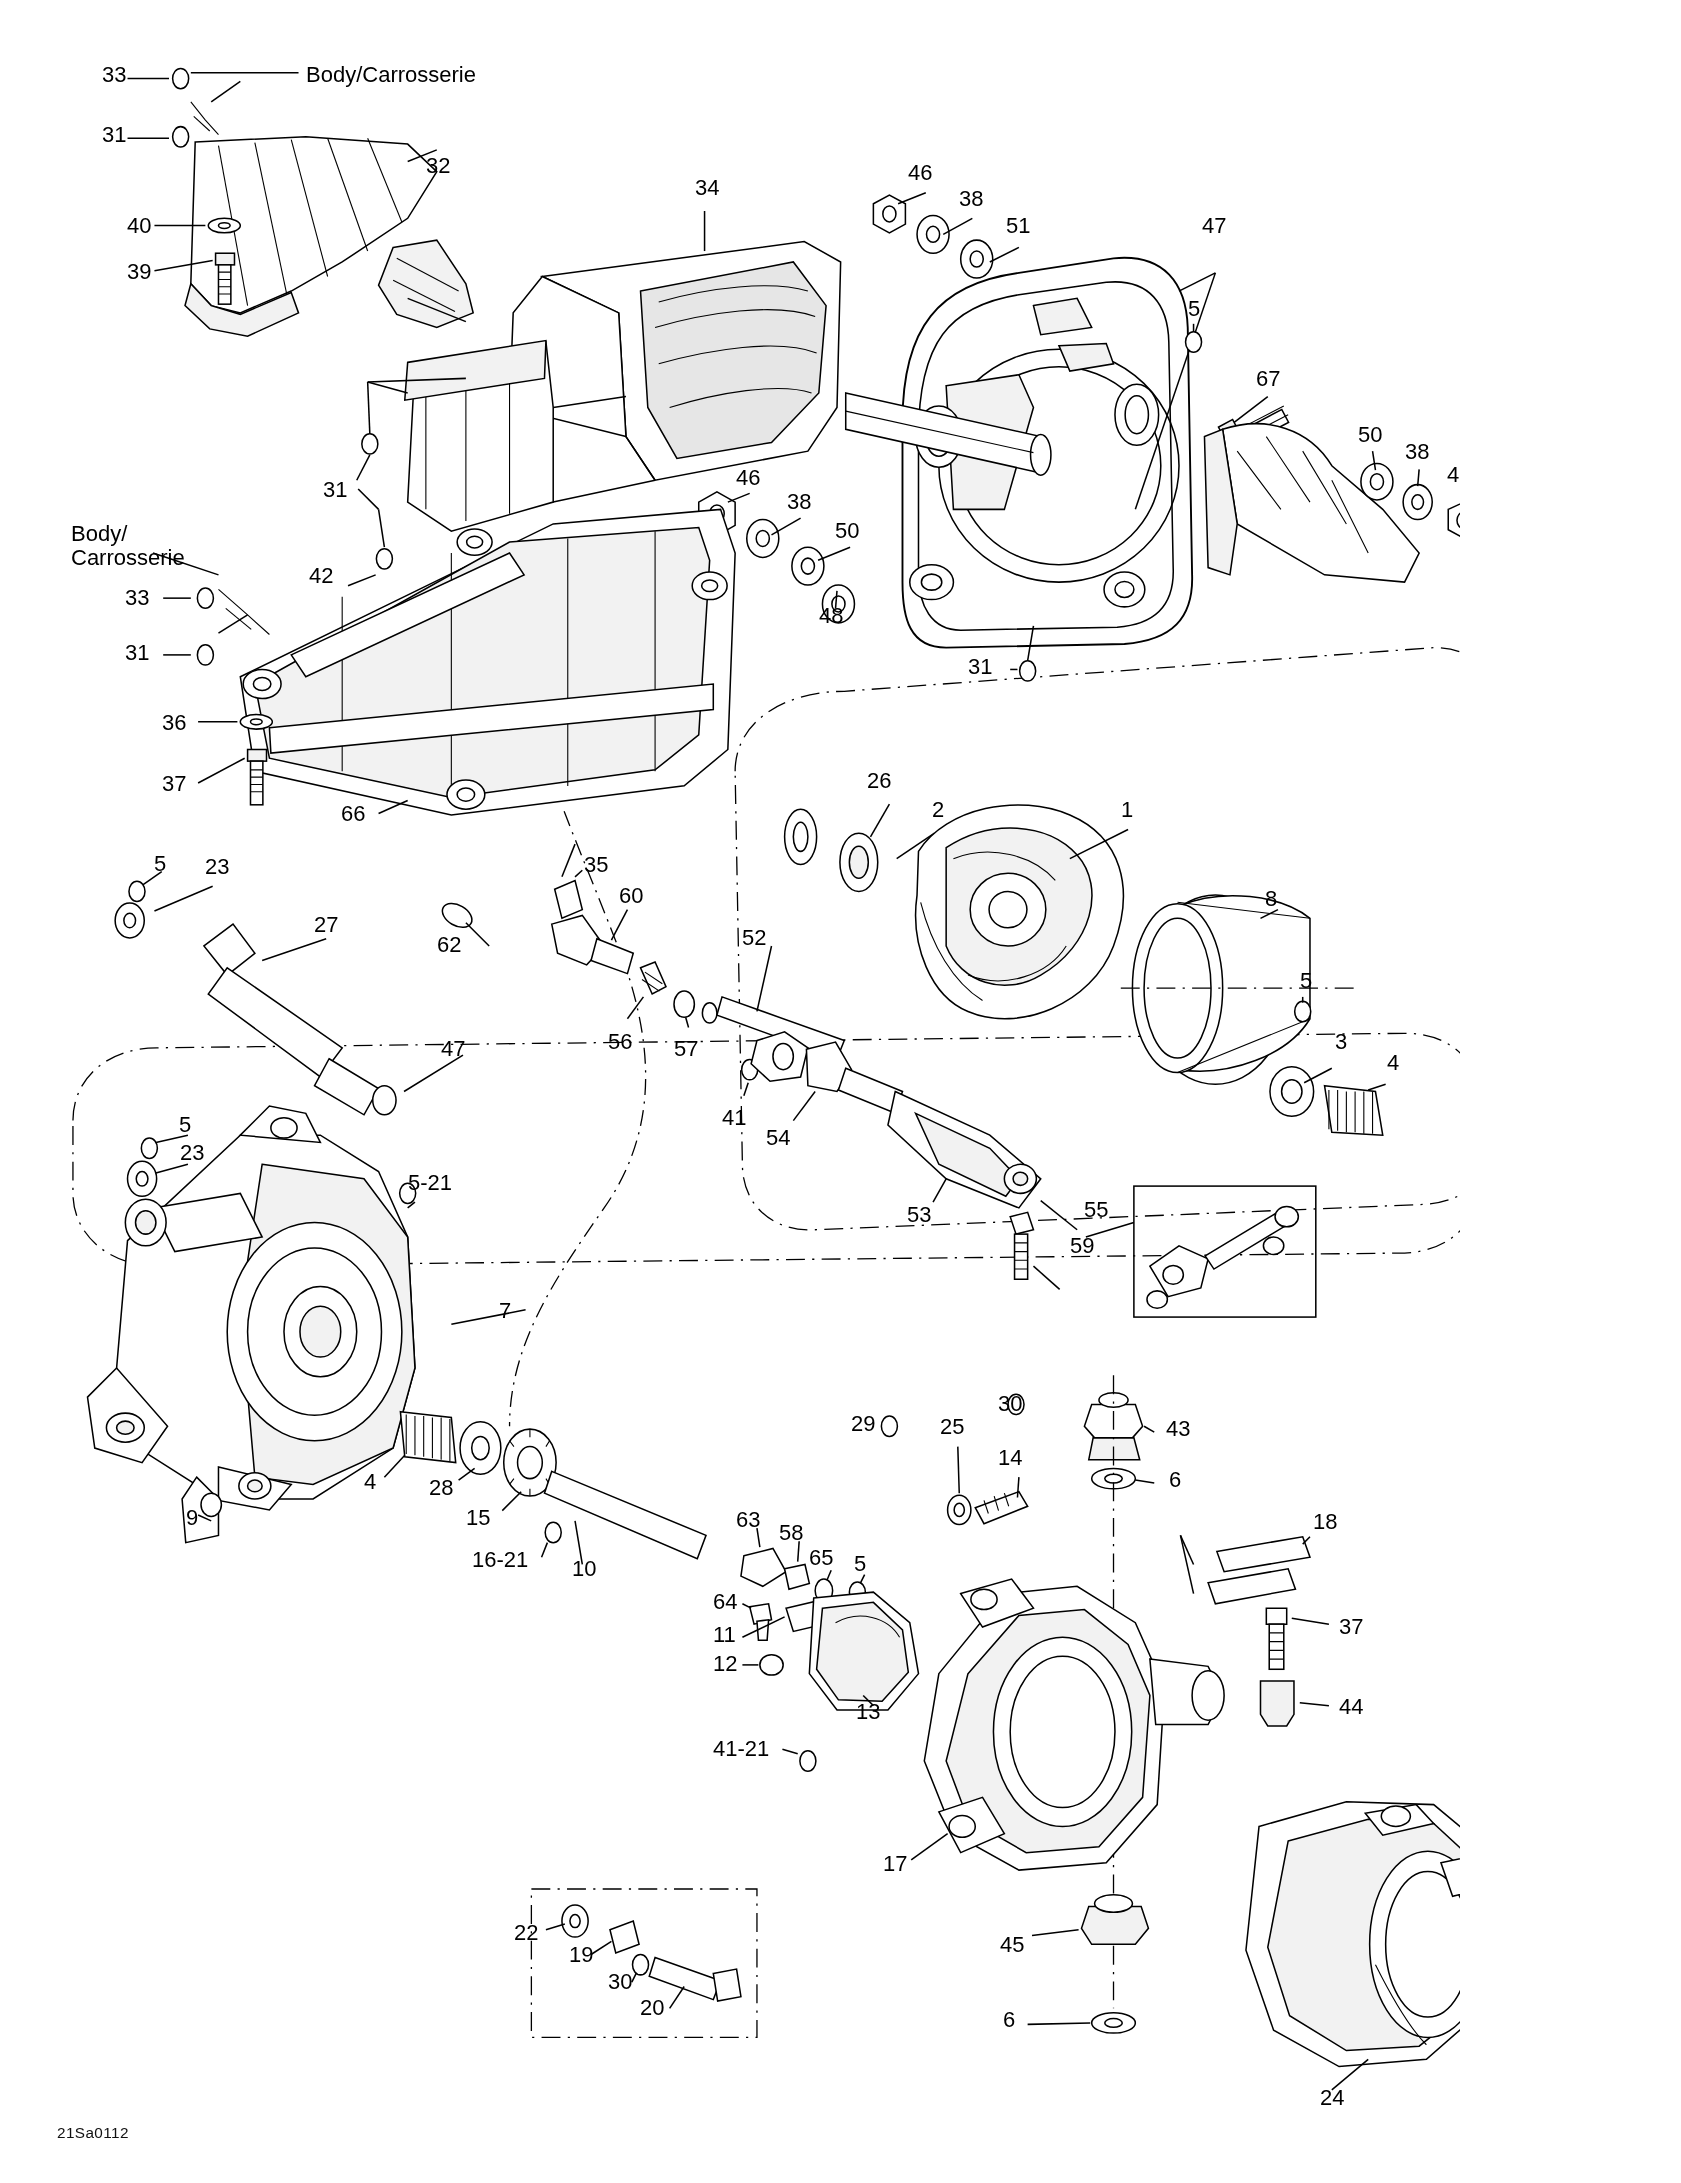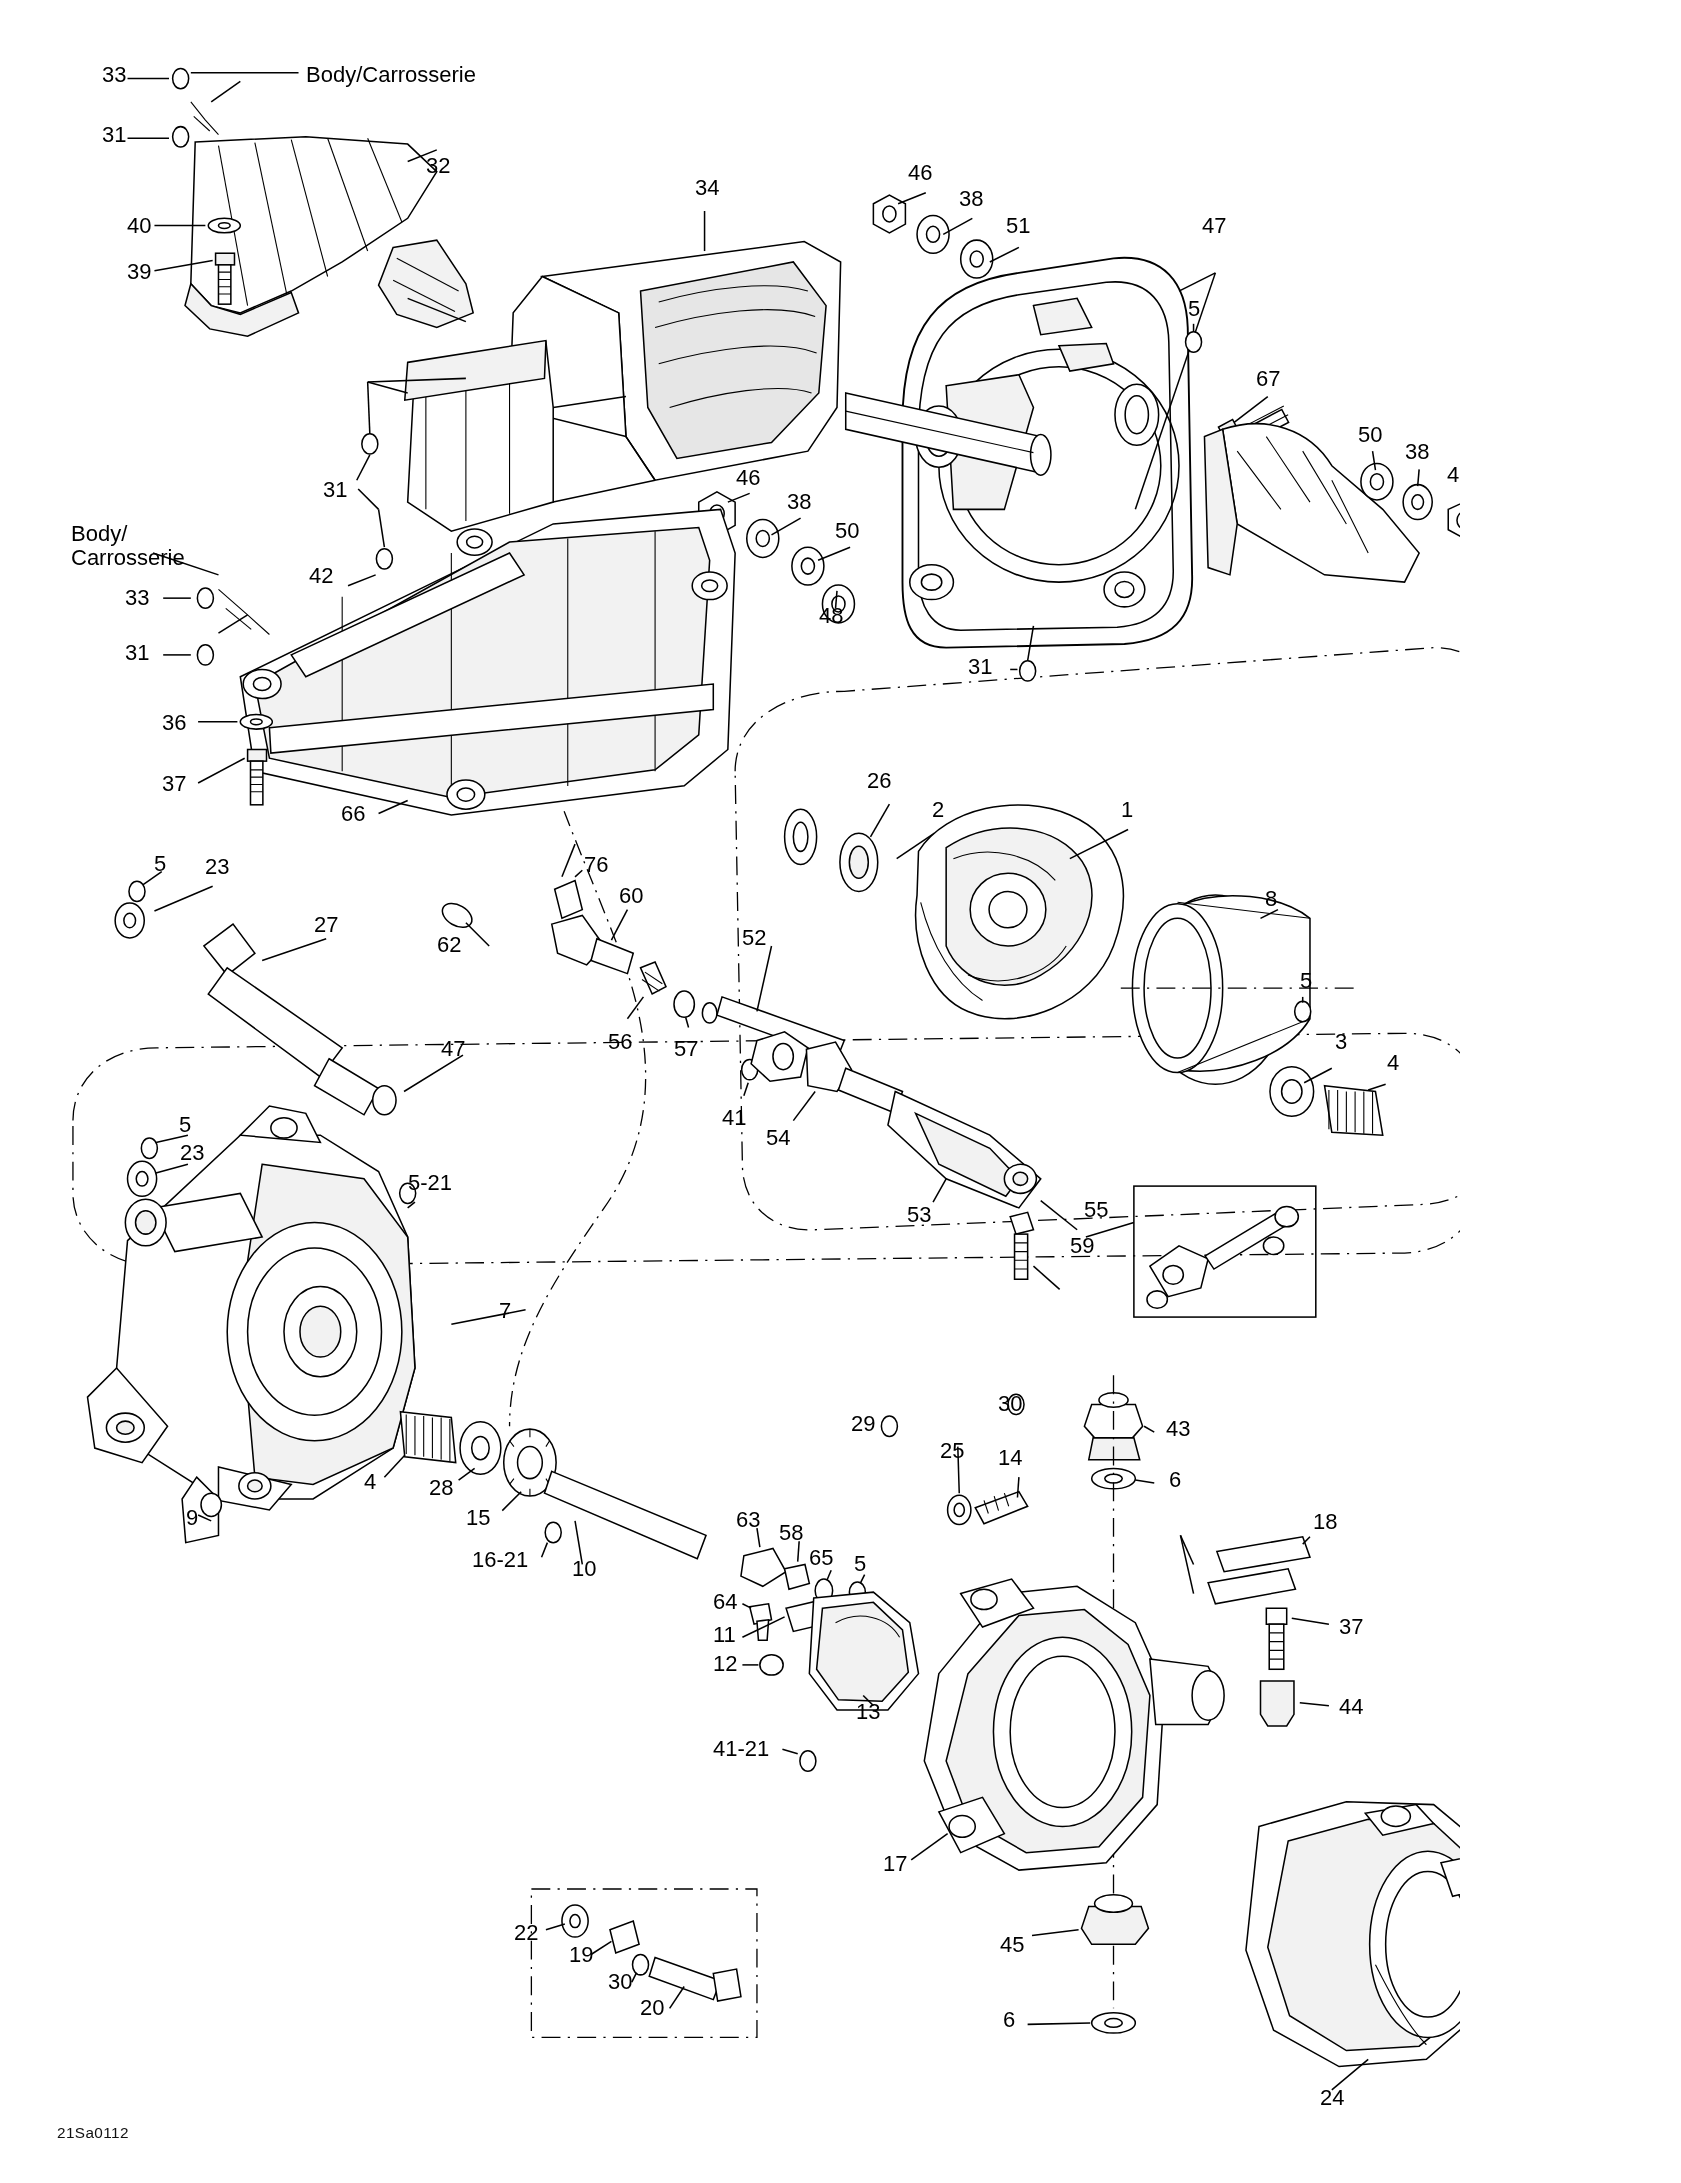--- a/index.html
+++ b/index.html
@@ -455,21 +455,21 @@
   <div class="lbl" style="left:867px;top:770px;">26</div>
   <div class="lbl" style="left:932px;top:799px;">2</div>
   <div class="lbl" style="left:1121px;top:799px;">1</div>
   <div class="lbl" style="left:1265px;top:888px;">8</div>
   <div class="lbl" style="left:1300px;top:970px;">5</div>
   <div class="lbl" style="left:1335px;top:1031px;">3</div>
   <div class="lbl" style="left:1387px;top:1052px;">4</div>
   <div class="lbl" style="left:154px;top:853px;">5</div>
   <div class="lbl" style="left:205px;top:856px;">23</div>
   <div class="lbl" style="left:314px;top:914px;">27</div>
-  <div class="lbl" style="left:584px;top:854px;">76</div>
+  <div class="lbl" style="left:584px;top:854px;">35</div>
   <div class="lbl" style="left:619px;top:885px;">60</div>
   <div class="lbl" style="left:437px;top:934px;">62</div>
   <div class="lbl" style="left:742px;top:927px;">52</div>
   <div class="lbl" style="left:608px;top:1031px;">56</div>
   <div class="lbl" style="left:674px;top:1038px;">57</div>
   <div class="lbl" style="left:722px;top:1107px;">41</div>
   <div class="lbl" style="left:766px;top:1127px;">54</div>
   <div class="lbl" style="left:441px;top:1038px;">47</div>
   <div class="lbl" style="left:179px;top:1114px;">5</div>
   <div class="lbl" style="left:180px;top:1142px;">23</div>
@@ -488,21 +488,21 @@
   <div class="lbl" style="left:779px;top:1522px;">58</div>
   <div class="lbl" style="left:809px;top:1547px;">65</div>
   <div class="lbl" style="left:854px;top:1553px;">5</div>
   <div class="lbl" style="left:713px;top:1591px;">64</div>
   <div class="lbl" style="left:713px;top:1624px;">11</div>
   <div class="lbl" style="left:713px;top:1653px;">12</div>
   <div class="lbl" style="left:856px;top:1701px;">13</div>
   <div class="lbl" style="left:713px;top:1738px;">41-21</div>
   <div class="lbl" style="left:851px;top:1413px;">29</div>
   <div class="lbl" style="left:998px;top:1393px;">30</div>
-  <div class="lbl" style="left:940px;top:1416px;margin-top:24px;">25</div>
+  <div class="lbl" style="left:940px;top:1416px;">25</div>
   <div class="lbl" style="left:998px;top:1447px;">14</div>
   <div class="lbl" style="left:1166px;top:1418px;">43</div>
   <div class="lbl" style="left:1169px;top:1469px;">6</div>
   <div class="lbl" style="left:1313px;top:1511px;">18</div>
   <div class="lbl" style="left:1339px;top:1616px;">37</div>
   <div class="lbl" style="left:1339px;top:1696px;">44</div>
   <div class="lbl" style="left:883px;top:1853px;">17</div>
   <div class="lbl" style="left:514px;top:1922px;">22</div>
   <div class="lbl" style="left:569px;top:1944px;">19</div>
   <div class="lbl" style="left:608px;top:1971px;">30</div>

